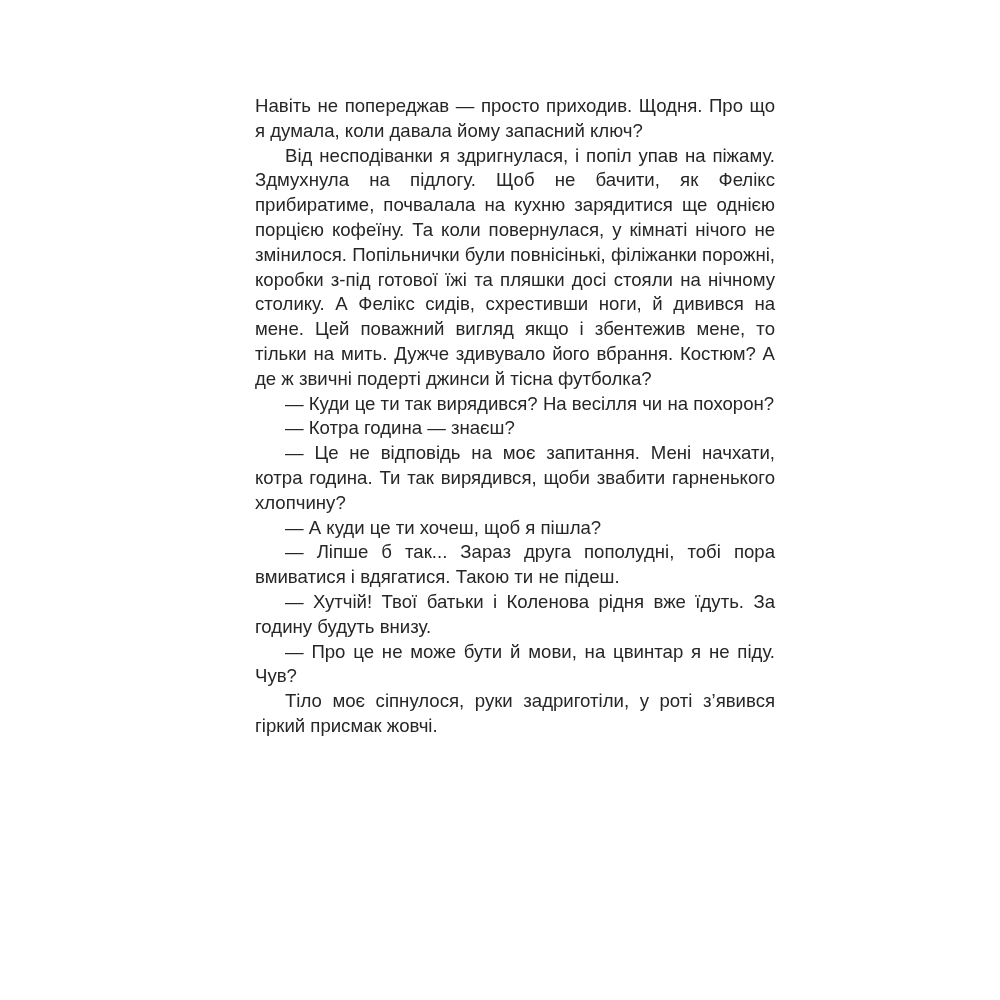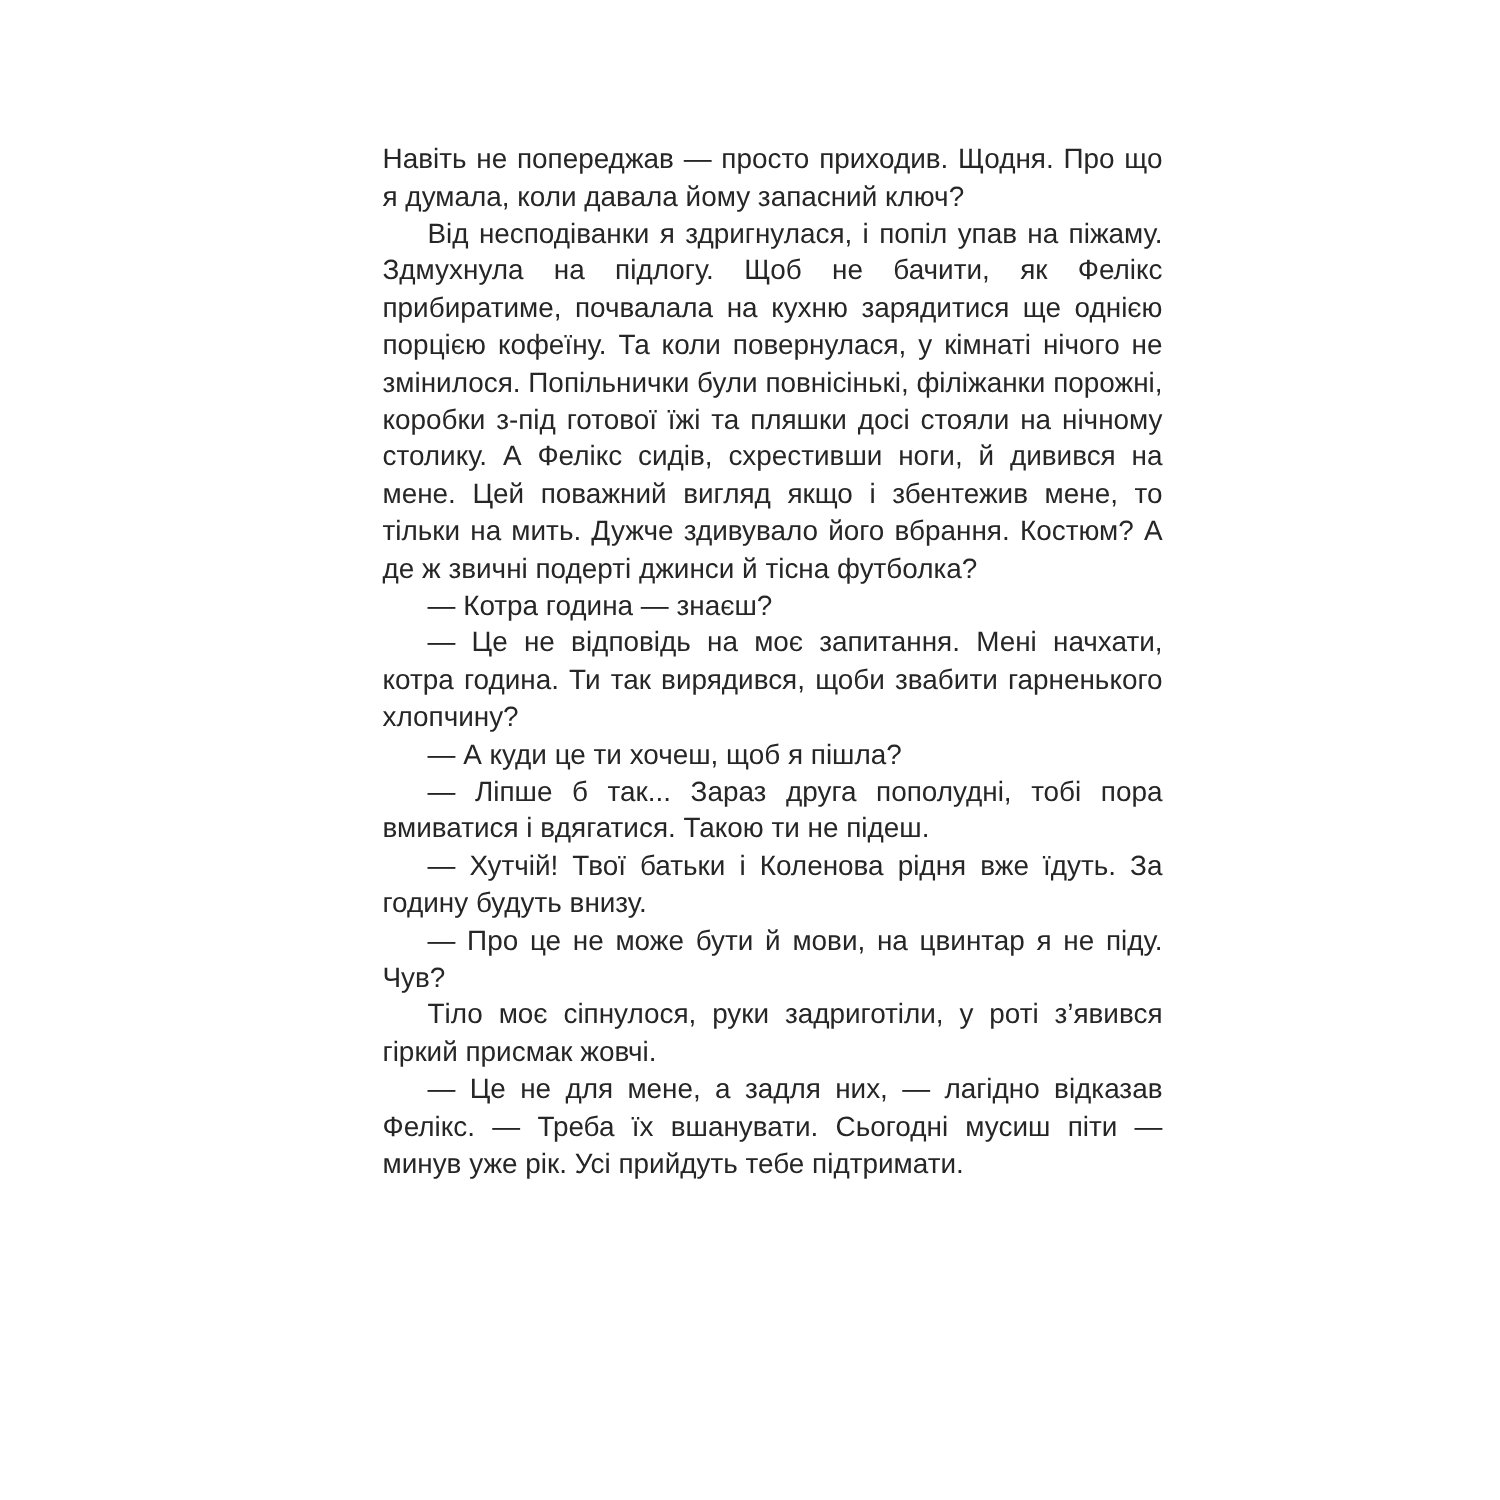--- a/index.html
+++ b/index.html
@@ -46,23 +46,23 @@
     text-align: right;
   }
 </style>
 </head>
 <body>
 
 <div class="page">
   <div class="text-block">
       <p class="no-indent">Навіть не попереджав — просто приходив. Щодня. Про що я думала, коли давала йому запасний ключ?</p>
       <p>Від несподіванки я здригнулася, і попіл упав на піжаму. Здмухнула на підлогу. Щоб не бачити, як Фелікс прибиратиме, почвалала на кухню зарядитися ще однією порцією кофеїну. Та коли повернулася, у кімнаті нічого не змінилося. Попільнички були повнісінькі, філіжанки порожні, коробки з-під готової їжі та пляшки досі стояли на нічному столику. А Фелікс сидів, схрестивши ноги, й дивився на мене. Цей поважний вигляд якщо і збентежив мене, то тільки на мить. Дужче здивувало його вбрання. Костюм? А де ж звичні подерті джинси й тісна футболка?</p>
+      <p>— Куди це ти так вирядився? На весілля чи на похорон?</p>
       <p>— Котра година — знаєш?</p>
       <p>— Це не відповідь на моє запитання. Мені начхати, котра година. Ти так вирядився, щоби звабити гарненького хлопчину?</p>
       <p>— А куди це ти хочеш, щоб я пішла?</p>
       <p>— Ліпше б так... Зараз друга пополудні, тобі пора вмиватися і вдягатися. Такою ти не підеш.</p>
       <p>— Хутчій! Твої батьки і Коленова рідня вже їдуть. За годину будуть внизу.</p>
       <p>— Про це не може бути й мови, на цвинтар я не піду. Чув?</p>
       <p>Тіло моє сіпнулося, руки задриготіли, у роті з’явився гіркий присмак жовчі.</p>
-      <p>— Це не для мене, а задля них, — лагідно відказав Фелікс. — Треба їх вшанувати. Сьогодні мусиш піти — минув уже рік. Усі прийдуть тебе підтримати.</p>
     </div>
   <div class="folio">10</div>
 </div>
 
 </body></html>

